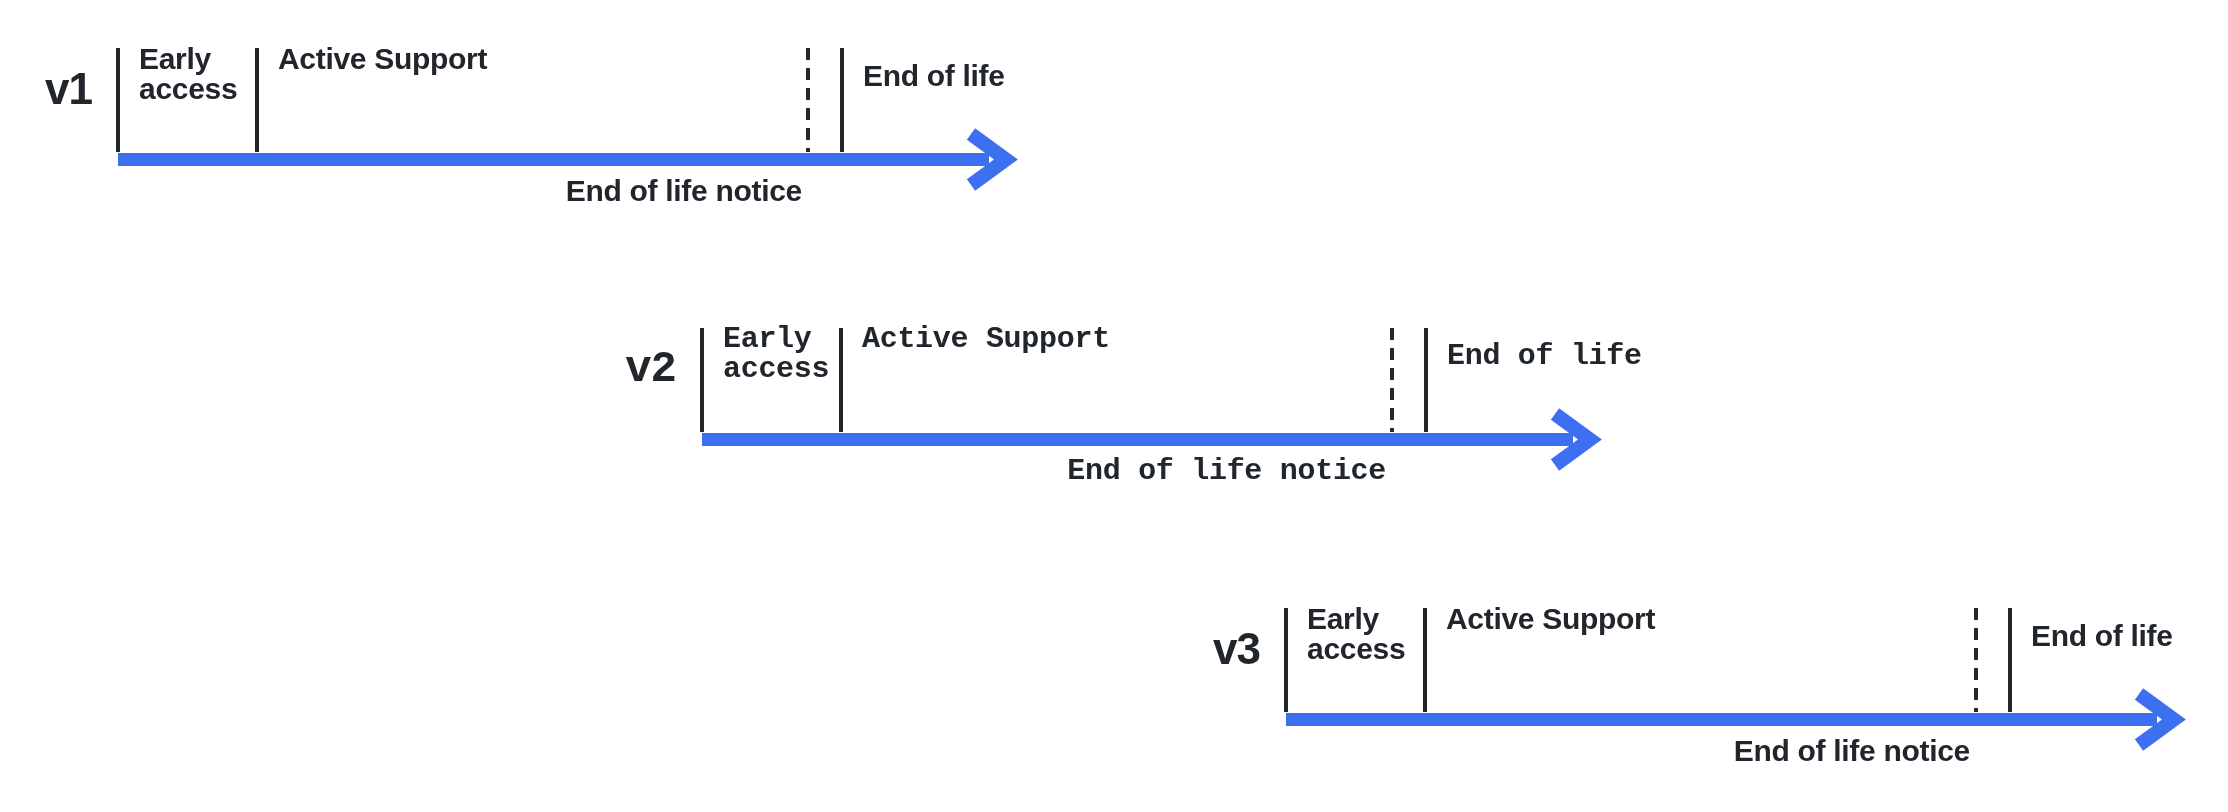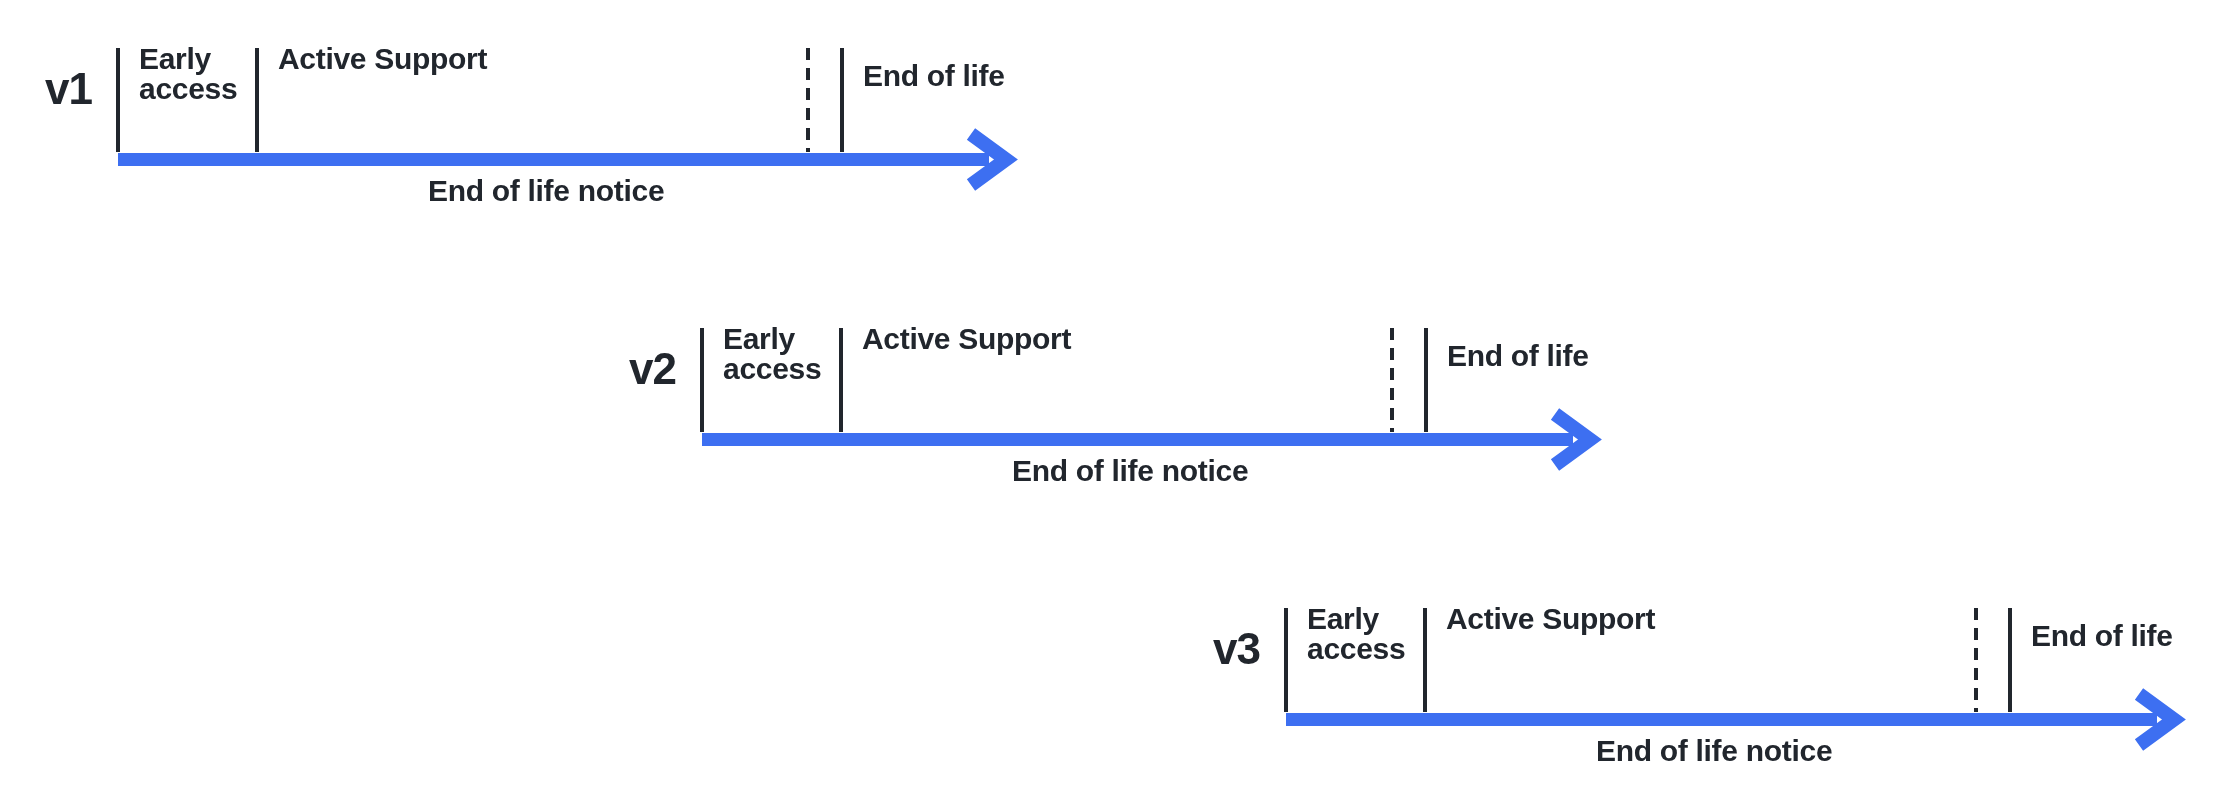--- a/index.html
+++ b/index.html
@@ -19,21 +19,21 @@
   .diagram {
     position: absolute;
     inset: 0;
   }
   .row {
     position: absolute;
     width: 1140px;
     height: 200px;
   }
   .row-v1 { left: -52px;  top: 36px;  }
-  .row-v2 { left: 532px;  top: 316px; }
+  .row-v2 { left: 532px;  top: 316px; font-family: Liberation Mono, monospace; }
   .row-v3 { left: 1116px; top: 596px; }
 
   .version {
     position: absolute;
     left: 0;
     top: 29px;
     width: 144px;
     text-align: right;
     font-size: 44px;
     line-height: 48px;
@@ -75,24 +75,24 @@
   }
   .early {
     left: 191px;
     top: 8px;
     width: 125px;
     white-space: normal;
   }
   .active { left: 330px; top: 8px; text-align: right; }
   .eol    { left: 915px; top: 25px; }
   .notice {
-    left: 480px;
+    left: 454px;
     top: 140px;
     width: 400px;
-    text-align: left;
+    text-align: right;
   }
 </style>
 </head>
 <body style="--arrow-blue: #3D6FF1; --ink: #21262D;">
 
 <div class="diagram">
 
   <div class="row row-v1">
     <div class="version">v1</div>
     <svg class="tl" width="940" height="170" viewBox="0 0 940 170">

